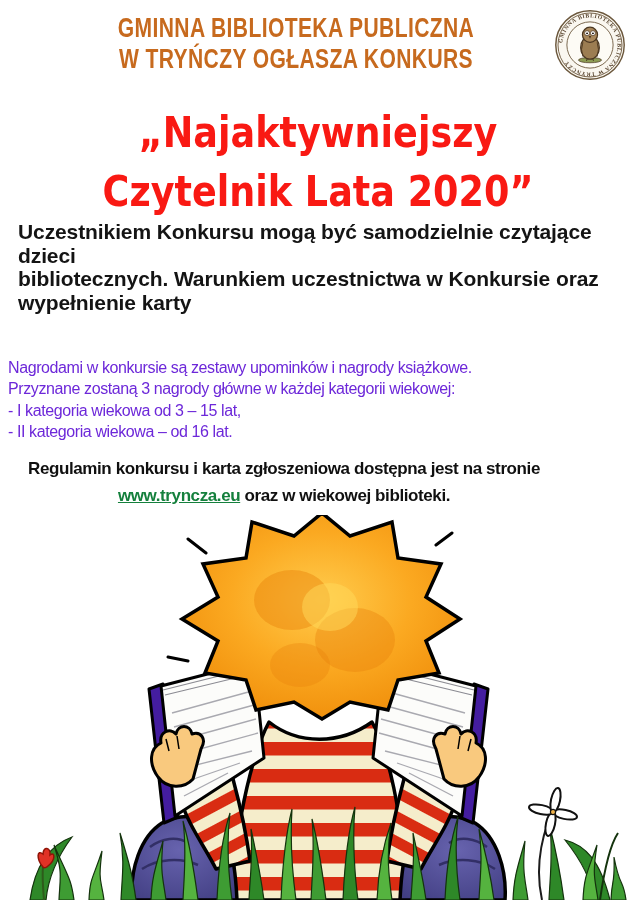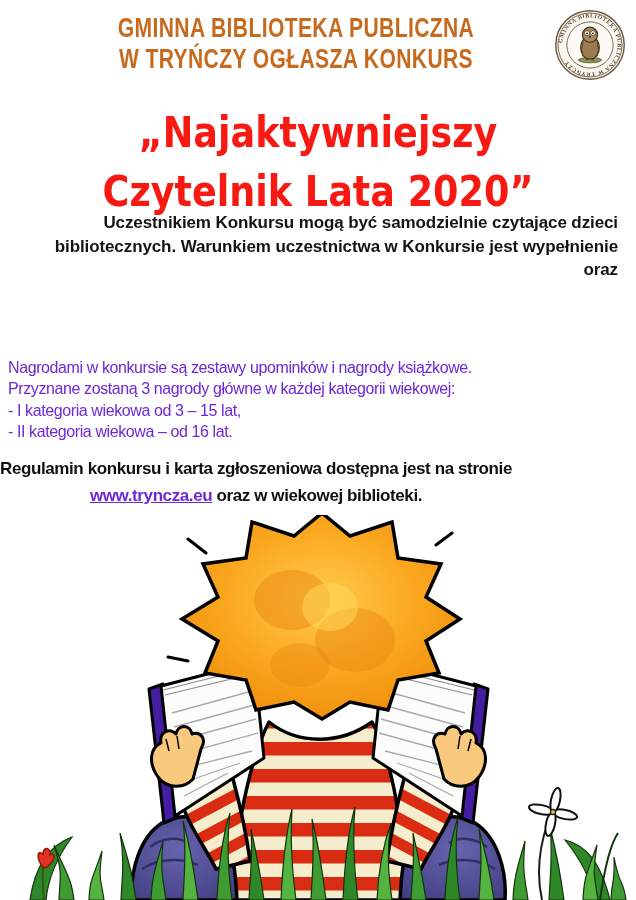--- a/index.html
+++ b/index.html
@@ -20,37 +20,37 @@
   .logo{position:absolute; top:5px; left:550px; width:80px; height:80px;}
   
   .title{
     position:absolute; top:103px; left:0; width:636px;
     text-align:center; font-family:"DejaVu Sans",sans-serif;
     font-weight:bold; color:#F91913; font-size:43px; line-height:59px;
     transform:scaleX(.85); transform-origin:50% 0; white-space:nowrap;
   }
   
   .intro{
-    position:absolute; top:211px; left:18px; width:600px;
-    text-align:right; font-weight:bold; font-size:17px;
+    position:absolute; top:220px; left:18px; width:600px;
+    text-align:left; font-weight:bold; font-size:21px;
     line-height:23.6px; color:#141414; letter-spacing:-.1px;
   }
   
   .prizes{
     position:absolute; top:357px; left:8px; width:620px;
     font-size:16px; line-height:21.4px; color:#6d28d9;
     letter-spacing:-.4px;
   }
   
   .rules{
     position:absolute; top:455px; left:0; width:512px;
     text-align:center; font-weight:bold; font-size:17px;
-    line-height:27px; color:#101010; letter-spacing:-.4px;
-  }
-  .rules a{color:#6d28d9; text-decoration:underline; cursor:pointer;}
+    line-height:27px; color:#101010; letter-spacing:-.4px;padding-left:28px;
+  }
+  .rules a{color:#15803d; text-decoration:underline; cursor:pointer;}
   
   .illu{position:absolute; top:515px; left:0; width:636px; height:385px;}
 </style>
 </head>
 <body>
 
 <div class="page">
 
   <div class="hdr">
     <div>GMINNA BIBLIOTEKA PUBLICZNA</div>
@@ -84,21 +84,21 @@
     </svg>
   </div>
 
   <div class="title">
     <div>„Najaktywniejszy</div>
     <div>Czytelnik Lata 2020”</div>
   </div>
 
   <div class="intro">
     <div>Uczestnikiem Konkursu mogą być samodzielnie czytające dzieci</div>
-    <div>bibliotecznych. Warunkiem uczestnictwa w Konkursie jest wypełnienie oraz</div>
+    <div>bibliotecznych. Warunkiem uczestnictwa w Konkursie oraz wypełnienie karty</div>
   </div>
 
   <div class="prizes">
     <div>Nagrodami w konkursie są zestawy upominków i nagrody książkowe.</div>
     <div>Przyznane zostaną 3 nagrody główne w każdej kategorii wiekowej:</div>
     <div>- I kategoria wiekowa od 3 – 15 lat,</div>
     <div>- II kategoria wiekowa – od 16 lat.</div>
   </div>
 
   <div class="rules">

